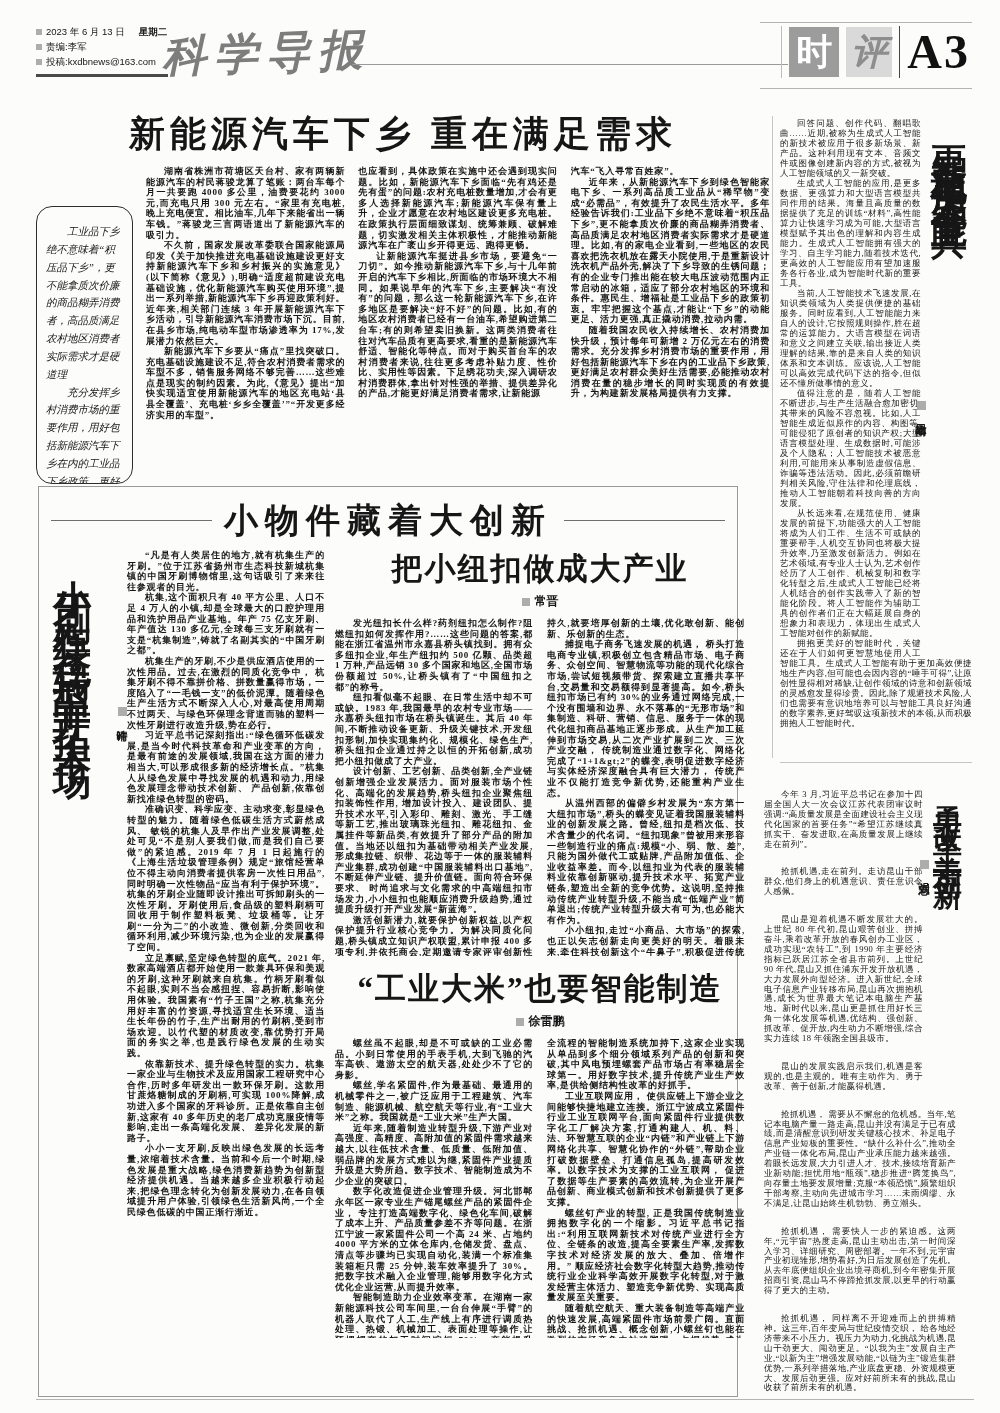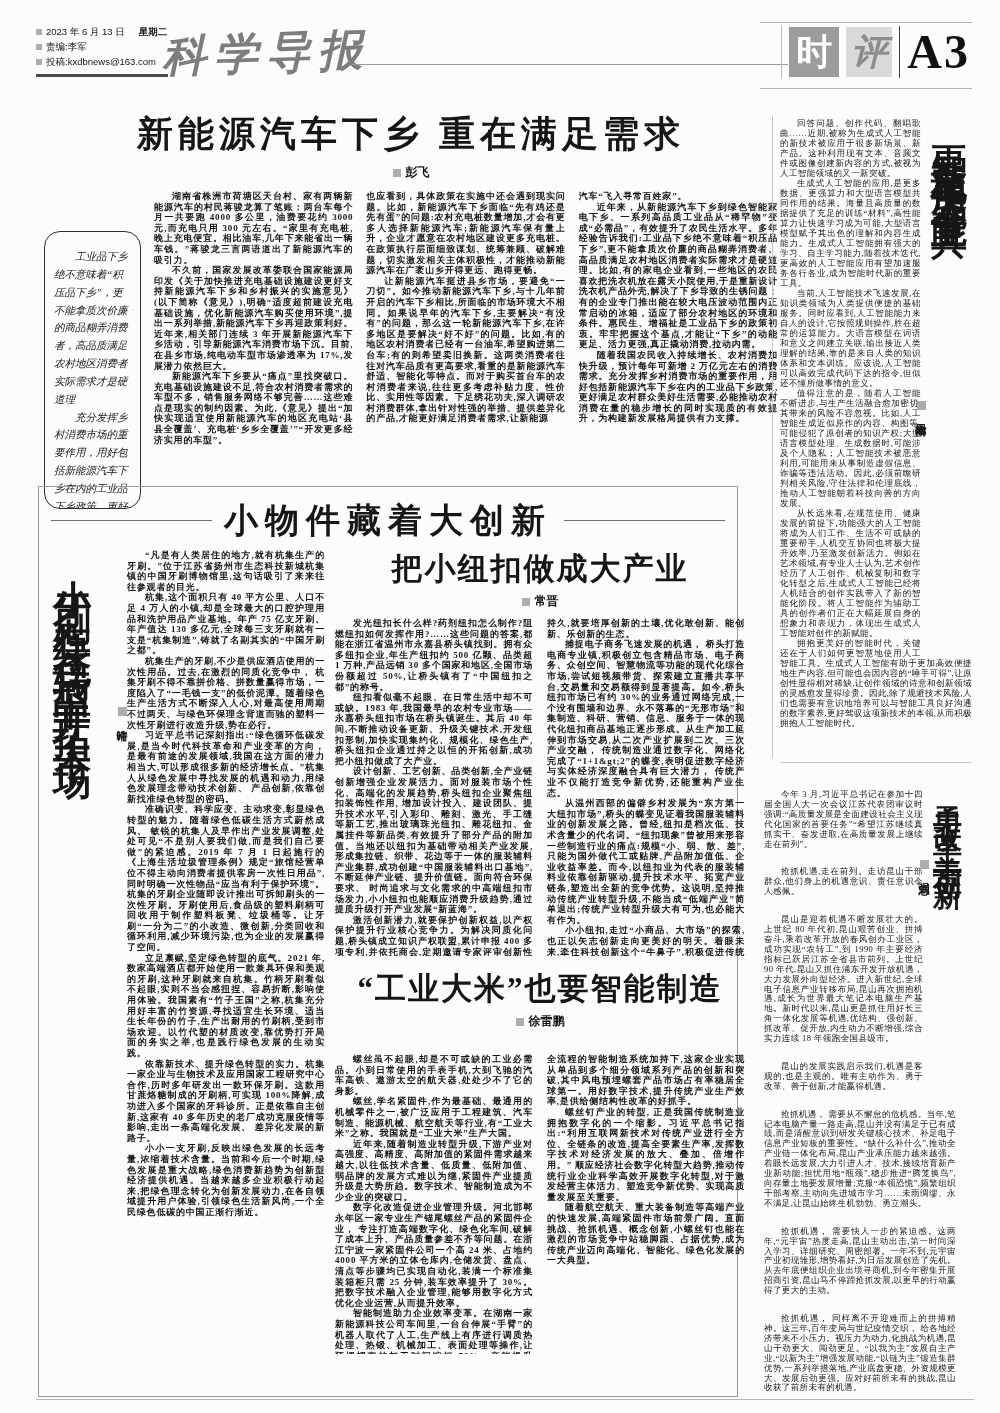--- a/index.html
+++ b/index.html
@@ -25,21 +25,21 @@
   .ping-box{width:46px;height:50px;background:#d9d9d9;color:#8d8d8d;text-align:center;
             font:italic 900 36px/48px "DejaVu Serif",serif;}
   .pageno{font:bold 48px/1 "Liberation Serif",serif;letter-spacing:2px;color:#111;}
   
   .byline{display:flex;justify-content:center;align-items:center;gap:5px;
           font:bold 12px "Liberation Sans","DejaVu Sans",sans-serif;}
   .col{font-size:9px;letter-spacing:0.8px;line-height:10.6px;text-align:justify;overflow:hidden;font-weight:bold;}
   .col p{margin:0;text-indent:2em;}
   .col p.no-indent{text-indent:0;}
   
-  .ev{position:absolute;left:44px;top:112px;width:734px;}
+  .ev{position:absolute;left:36px;top:112px;width:734px;}
   .ev-title{text-align:center;font:900 36px/44px "Liberation Sans","DejaVu Sans",sans-serif;letter-spacing:5px;}
   .ev .byline{margin-top:8px;}
   .ev-body{display:flex;gap:13px;margin-top:10px;}
   .quote-box{flex:none;width:97px;height:278px;margin-top:40px;border:1.5px solid #2e2e2e;border-radius:16px;
              padding:16px 9px;box-sizing:border-box;overflow:hidden;
              font:italic 10.5px/1.7 "Liberation Serif",serif;}
   .quote-box p{margin:0;text-indent:2em;}
   .ev .col{width:201px;height:288px;}
   .vline1{position:absolute;left:772px;top:116px;width:1px;height:642px;background:#c6c6c6;}
   .hline-ai{position:absolute;left:780px;top:762px;width:192px;height:1px;background:#c6c6c6;}
@@ -67,21 +67,21 @@
                line-height:1.05;margin-left:2px;}
   .tb .v-byline{right:-6px;top:19%;}
   .tb-text{width:198px;height:828px;}
   .right-sub{flex:1;display:flex;flex-direction:column;}
   .sub-title{text-align:center;font:900 31px/38px "Liberation Serif",serif;letter-spacing:2px;}
   .sub-art .byline{margin-top:5px;}
   .sub-cols{display:flex;gap:14px;margin-top:8px;}
   .sub-cols .col{width:198px;}
   .button-art .col{height:338px;}
   .fastener-art{margin-top:14px;}
-  .fastener-art .col{height:300px;margin-top:16px;}
+  .fastener-art .col{height:300px;}
   
   .reform{position:absolute;left:746px;top:772px;width:228px;height:626px;overflow:hidden;
           font-size:8.5px;letter-spacing:0.4px;line-height:9.9px;text-align:justify;}
   .reform p{margin:18px;text-indent:2em;}
   .reform-float{float:right;width:46px;height:316px;position:relative;margin:12px 0 4px 5px;}
   .reform-float .v-title{font-family:"Liberation Serif",serif;font-size:29px;letter-spacing:8px;
                          line-height:40px;}
   .reform-float .v-byline{left:-12px;top:24%;}
   .bottom-rule{position:absolute;left:36px;right:26px;top:1399px;height:1px;background:#b5b5b5;}
 </style>
@@ -114,24 +114,20 @@
   <div class="hdr-right">
     <span class="hdr-vline"></span>
     <span class="shi-box">时</span>
     <span class="ping-box">评</span>
     <span class="hdr-vline dark"></span>
     <span class="pageno">A3</span>
   </div>
 
   <div class="ev">
     <div class="ev-title">新能源汽车下乡 重在满足需求</div>
-    <div class="byline">
-      <span class="sq"></span>
-      <span>彭飞</span>
-    </div>
     <div class="ev-body">
       <div class="quote-box">
           <p>工业品下乡绝不意味着“积压品下乡”，更不能拿质次价廉的商品糊弄消费者，高品质满足农村地区消费者实际需求才是硬道理</p>
           <p>充分发挥乡村消费市场的重要作用，用好包括新能源汽车下乡在内的工业品下乡政策，更好满足农村群众美好生活需要</p>
         </div>
       <div class="col">
           <p>湖南省株洲市荷塘区天台村、家有两辆新能源汽车的村民蒋骏龙算了笔账：两台车每个月一共要跑 4000 多公里，油费要花约 3000 元,而充电只用 300 元左右。“家里有充电桩,晚上充电便宜。相比油车,几年下来能省出一辆车钱。”蒋骏龙三言两语道出了新能源汽车的吸引力。</p>
           <p>不久前，国家发展改革委联合国家能源局印发《关于加快推进充电基础设施建设更好支持新能源汽车下乡和乡村振兴的实施意见》(以下简称《意见》),明确“适度超前建设充电基础设施，优化新能源汽车购买使用环境”,提出一系列举措,新能源汽车下乡再迎政策利好。近年来,相关部门连续 3 年开展新能源汽车下乡活动，引导新能源汽车消费市场下沉。目前,在县乡市场,纯电动车型市场渗透率为 17%,发展潜力依然巨大。</p>
           <p>新能源汽车下乡要从“痛点”里找突破口。充电基础设施建设不足,符合农村消费者需求的车型不多，销售服务网络不够完善……这些难点是现实的制约因素。为此,《意见》提出“加快实现适宜使用新能源汽车的地区充电站‘县县全覆盖’、充电桩‘乡乡全覆盖’”“开发更多经济实用的车型”。</p>
         </div>
@@ -227,20 +223,21 @@
           <div class="sub-cols">
             <div class="col">
                 <p>螺丝虽不起眼,却是不可或缺的工业必需品。小到日常使用的手表手机,大到飞驰的汽车高铁、遨游太空的航天器,处处少不了它的身影。</p>
                 <p>螺丝,学名紧固件,作为最基础、最通用的机械零件之一,被广泛应用于工程建筑、汽车制造、能源机械、航空航天等行业,有“工业大米”之称。我国就是“工业大米”生产大国。</p>
                 <p>近年来,随着制造业转型升级,下游产业对高强度、高精度、高附加值的紧固件需求越来越大,以往低技术含量、低质量、低附加值、弱品牌的发展方式难以为继,紧固件产业提质升级是大势所趋。数字技术、智能制造成为不少企业的突破口。</p>
                 <p>数字化改造促进企业管理升级。河北邯郸永年区一家专业生产锚尾螺丝产品的紧固件企业， 专注打造高端数字化、绿色化车间,破解了成本上升、产品质量参差不齐等问题。在浙江宁波一家紧固件公司一个高 24 米、占地约 4000 平方米的立体仓库内,仓储发货、盘点、清点等步骤均已实现自动化,装满一个标准集装箱柜只需 25 分钟,装车效率提升了 30%。把数字技术融入企业管理,能够用数字化方式优化企业运营,从而提升效率。</p>
                 <p>智能制造助力企业效率变革。在湖南一家新能源科技公司车间里,一台台伸展“手臂”的机器人取代了人工,生产线上有序进行调质热处理、热锻、机械加工、表面处理等操作,让预埋螺套的加工时间缩短 70%、产能提升 72%。在涵盖研发设计、采购供应、计划调度、生产作业、质量管控、企业管理、仓储物流等</p>
               </div>
             <div class="col">
                 <p class="no-indent">全流程的智能制造系统加持下,这家企业实现从单品到多个细分领域系列产品的创新和突破,其中风电预埋螺套产品市场占有率稳居全球第一。用好数字技术,提升传统产业生产效率,是供给侧结构性改革的好抓手。</p>
+                <p>工业互联网应用， 使供应链上下游企业之间能够快捷地建立连接。浙江宁波成立紧固件行业工业互联网平台,面向紧固件行业提供数字化工厂解决方案,打通构建人、机、料、法、环智慧互联的企业“内链”和产业链上下游网络化共享、智慧化协作的“外链”,帮助企业打破数据壁垒、打通信息孤岛,提高研发效率。以数字技术为支撑的工业互联网， 促进了数据等生产要素的高效流转,为企业开展产品创新、商业模式创新和技术创新提供了更多支撑。</p>
                 <p>螺丝钉产业的转型, 正是我国传统制造业拥抱数字化的一个缩影。习近平总书记指出:“利用互联网新技术对传统产业进行全方位、全链条的改造,提高全要素生产率,发挥数字技术对经济发展的放大、叠加、倍增作用。” 顺应经济社会数字化转型大趋势,推动传统行业企业科学高效开展数字化转型,对于激发经营主体活力、塑造竞争新优势、实现高质量发展至关重要。</p>
                 <p>随着航空航天、重大装备制造等高端产业的快速发展,高端紧固件市场前景广阔。直面挑战、抢抓机遇、概念创新,小螺丝钉也能在激烈的市场竞争中站稳脚跟、占据优势,成为传统产业迈向高端化、智能化、绿色化发展的一大典型。</p>
               </div>
           </div>
         </div>
 
       </div>
     </div>
   </div>
 

